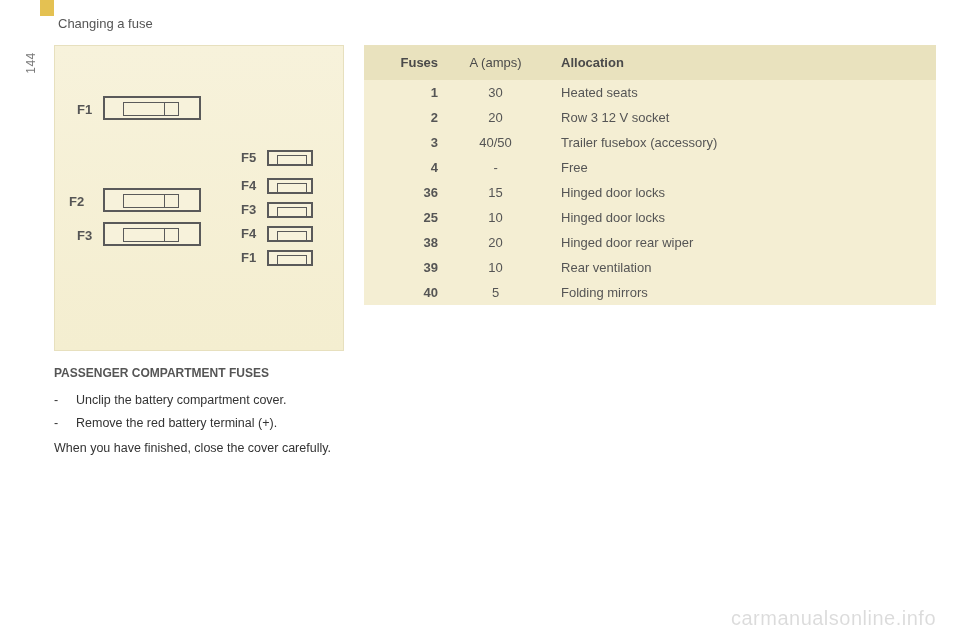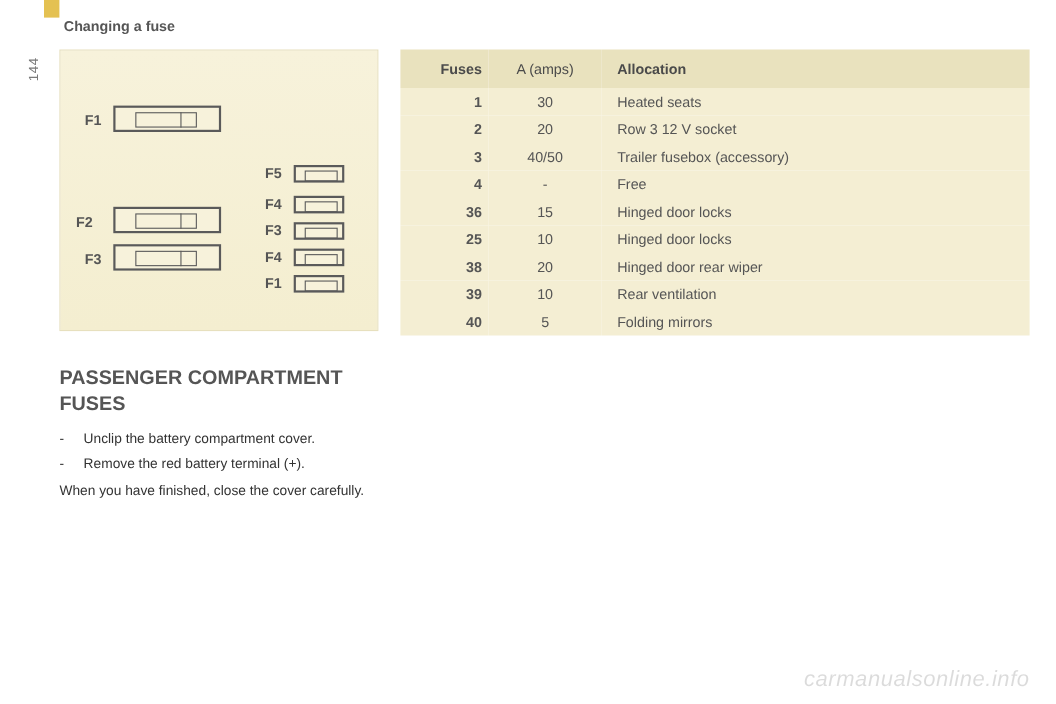--- a/index.html
+++ b/index.html
@@ -1,53 +1,53 @@
 <!DOCTYPE html>
 <html><head>
 <meta charset="utf-8">
 <style>
   * { box-sizing: border-box; margin: 0; padding: 0; }
   html, body { width: 960px; height: 640px; font-family: Arial, Helvetica, sans-serif; background: #fff; color: #333; }
   .page { position: relative; width: 960px; height: 640px; padding: 16px 24px 24px 54px; }
   .accent-bar { position: absolute; left: 40px; top: 0; width: 14px; height: 16px; background: #e4c152; }
   .page-number { position: absolute; left: 20px; top: 56px; transform: rotate(-90deg); font-size: 12px; color: #7a7a7a; letter-spacing: 0.5px; }
-  .header { font-size: 13px; font-weight: bold; color: #555; margin-bottom: 14px; margin-left: 4px; }
+  .header { font-size: 13px; font-weight: normal; color: #555; margin-bottom: 14px; margin-left: 4px; }
   .content { display: flex; gap: 20px; align-items: flex-start; }
   .left-col { width: 290px; }
   .diagram {
-    width: 290px; height: 256px;
+    width: 290px; height: 306px;
     background: linear-gradient(180deg, #f7f2db 0%, #f4eed0 100%);
     border: 1px solid #e7e0be;
     position: relative;
   }
   .fuse-big, .fuse-small { position: absolute; border: 2px solid #5a5a5a; background: #f7f2db; }
   .fuse-big { width: 98px; height: 24px; }
   .fuse-big .inner { position: absolute; left: 18px; top: 4px; width: 56px; height: 14px; border: 1px solid #5a5a5a; }
   .fuse-big .inner::after { content:""; position:absolute; right:-1px; top:-1px; width:14px; height:14px; border-left:1px solid #5a5a5a; }
   .fuse-small { width: 46px; height: 16px; }
   .fuse-small::after { content:""; position:absolute; left:8px; top:3px; width:28px; height:8px; border:1px solid #5a5a5a; }
   .d-label { position: absolute; font-size: 13px; font-weight: bold; color: #555; }
-  .subheading { font-size: 18px; font-weight: bold; color: #555; margin-top: 30px; margin-bottom: 10px; line-height: 1.35; }
+  .subheading { font-size: 12px; font-weight: bold; color: #555; margin-top: 14px; margin-bottom: 10px; line-height: 1.35; }
   .instructions { font-size: 12.5px; color: #333; line-height: 1.5; }
   .instructions .row { display: flex; gap: 14px; margin-bottom: 4px; }
   .instructions .dash { width: 8px; }
   .closing { margin-top: 6px; }
   .right-col { flex: 1; }
   table { width: 100%; border-collapse: collapse; font-size: 13px; }
   thead { background: #e9e2be; }
   thead th { font-weight: bold; color: #4a4a4a; padding: 10px 6px; }
   tbody { background: #f4eed3; }
   tbody td { padding: 5px 6px; color: #555; vertical-align: top; }
   .col-fuses { width: 14%; text-align: right; font-weight: bold; }
   .col-amps  { width: 18%; text-align: center; font-weight: normal; }
   .col-alloc { text-align: left; font-weight: normal; padding-left: 14px; }
   thead .col-alloc { text-align: left; font-weight: bold; }
   .watermark {
     position: absolute; right: 24px; bottom: 10px;
-    font-size: 20px; color: rgba(0,0,0,0.14); font-style: italic;
+    font-size: 20px; color: rgba(0,0,0,0.14); 
     letter-spacing: 0.5px; user-select: none;
   }
 </style>
 </head>
 <body>
 
 <div class="page">
   <div class="accent-bar"></div>
   <div class="page-number">144</div>
   <div class="header">Changing a fuse</div>

